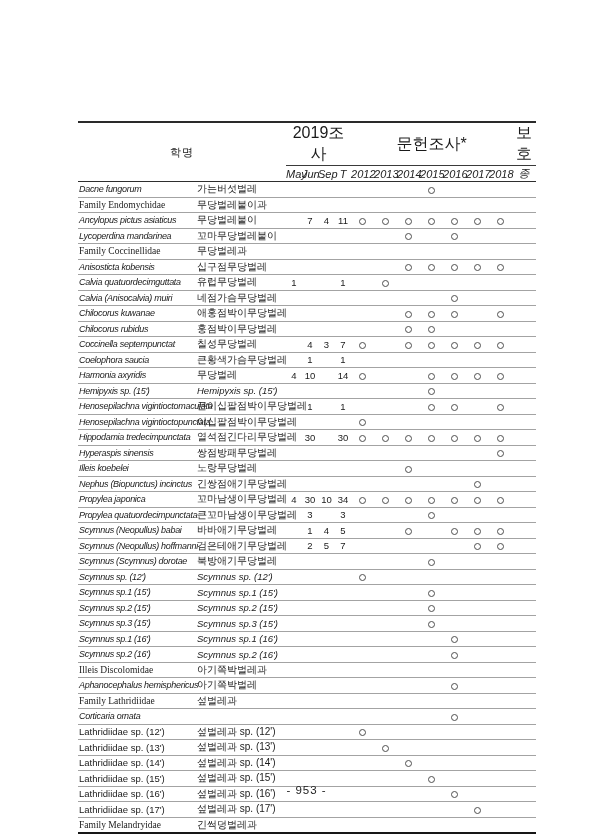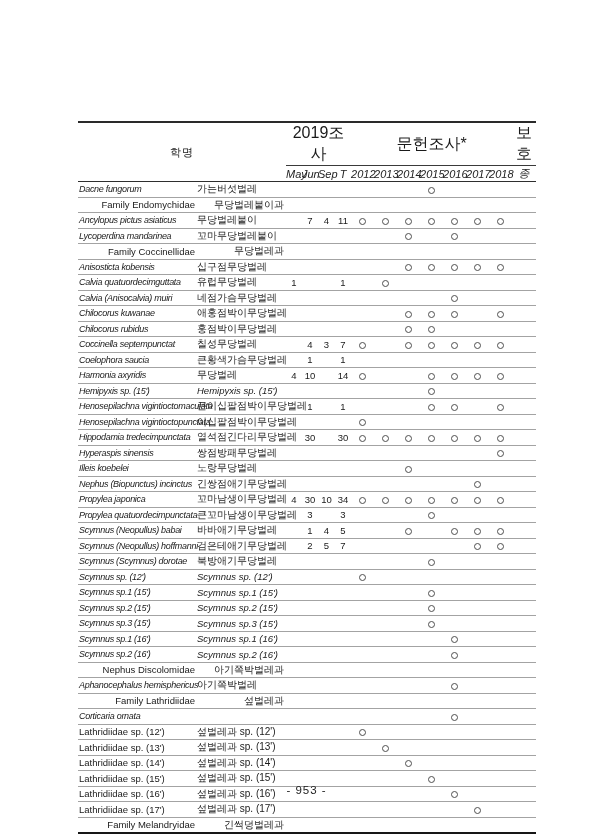--- a/index.html
+++ b/index.html
@@ -20,24 +20,24 @@
   tr.subhead th{font-size:11px;height:14px;color:#222;font-style:italic;}
   thead{border-bottom:1.2px solid #2e2e2e;}
   tbody td{
     height:14.5px;padding:0;vertical-align:middle;
     border-top:1px solid #a3a3a3;
     font-size:10px;white-space:nowrap;overflow:visible;
   }
   tbody tr:first-child td{border-top:none;}
   td.la{font-style:italic;font-size:9px;letter-spacing:-0.3px;padding-left:1px;}
   td.la.upright{font-style:normal;font-size:9.5px;letter-spacing:0;}
-  td.la.fam{font-style:normal;font-size:9.5px;text-align:right;letter-spacing:0;}
+  td.la.fam{font-style:normal;font-size:9.5px;text-align:left;letter-spacing:0;font-family:Liberation Serif, serif;}
   td.ko{font-size:10px;padding-left:2px;}
   td.ko.it{font-style:italic;font-size:9.5px;}
-  td.ko.famko{text-align:right;padding-right:2px;}
+  td.ko.famko{padding-right:2px;}
   td.num{text-align:center;font-size:9.5px;}
   td.yr{text-align:center;}
   td.prot{text-align:center;}
   .circ{
     display:inline-block;width:7px;height:7px;box-sizing:border-box;
     border:1px solid #4f4f4f;border-radius:50%;vertical-align:middle;
     background:transparent;
   }
   .pageno{
     position:absolute;left:0;top:784px;width:613px;text-align:center;
@@ -578,21 +578,21 @@
           <td class="yr"></td>
           <td class="yr"></td>
           <td class="yr"></td>
           <td class="yr"></td>
           <td class="yr"><span class="circ"></span></td>
           <td class="yr"></td>
           <td class="yr"></td>
           <td class="prot"></td>
         </tr>
         <tr>
-          <td class="la fam">Nephus Discolomidae</td>
+          <td class="la fam">Illeis Discolomidae</td>
           <td class="ko famko">아기쪽박벌레과</td>
           <td class="num"></td>
           <td class="num"></td>
           <td class="num"></td>
           <td class="num"></td>
           <td class="yr"></td>
           <td class="yr"></td>
           <td class="yr"></td>
           <td class="yr"></td>
           <td class="yr"></td>

